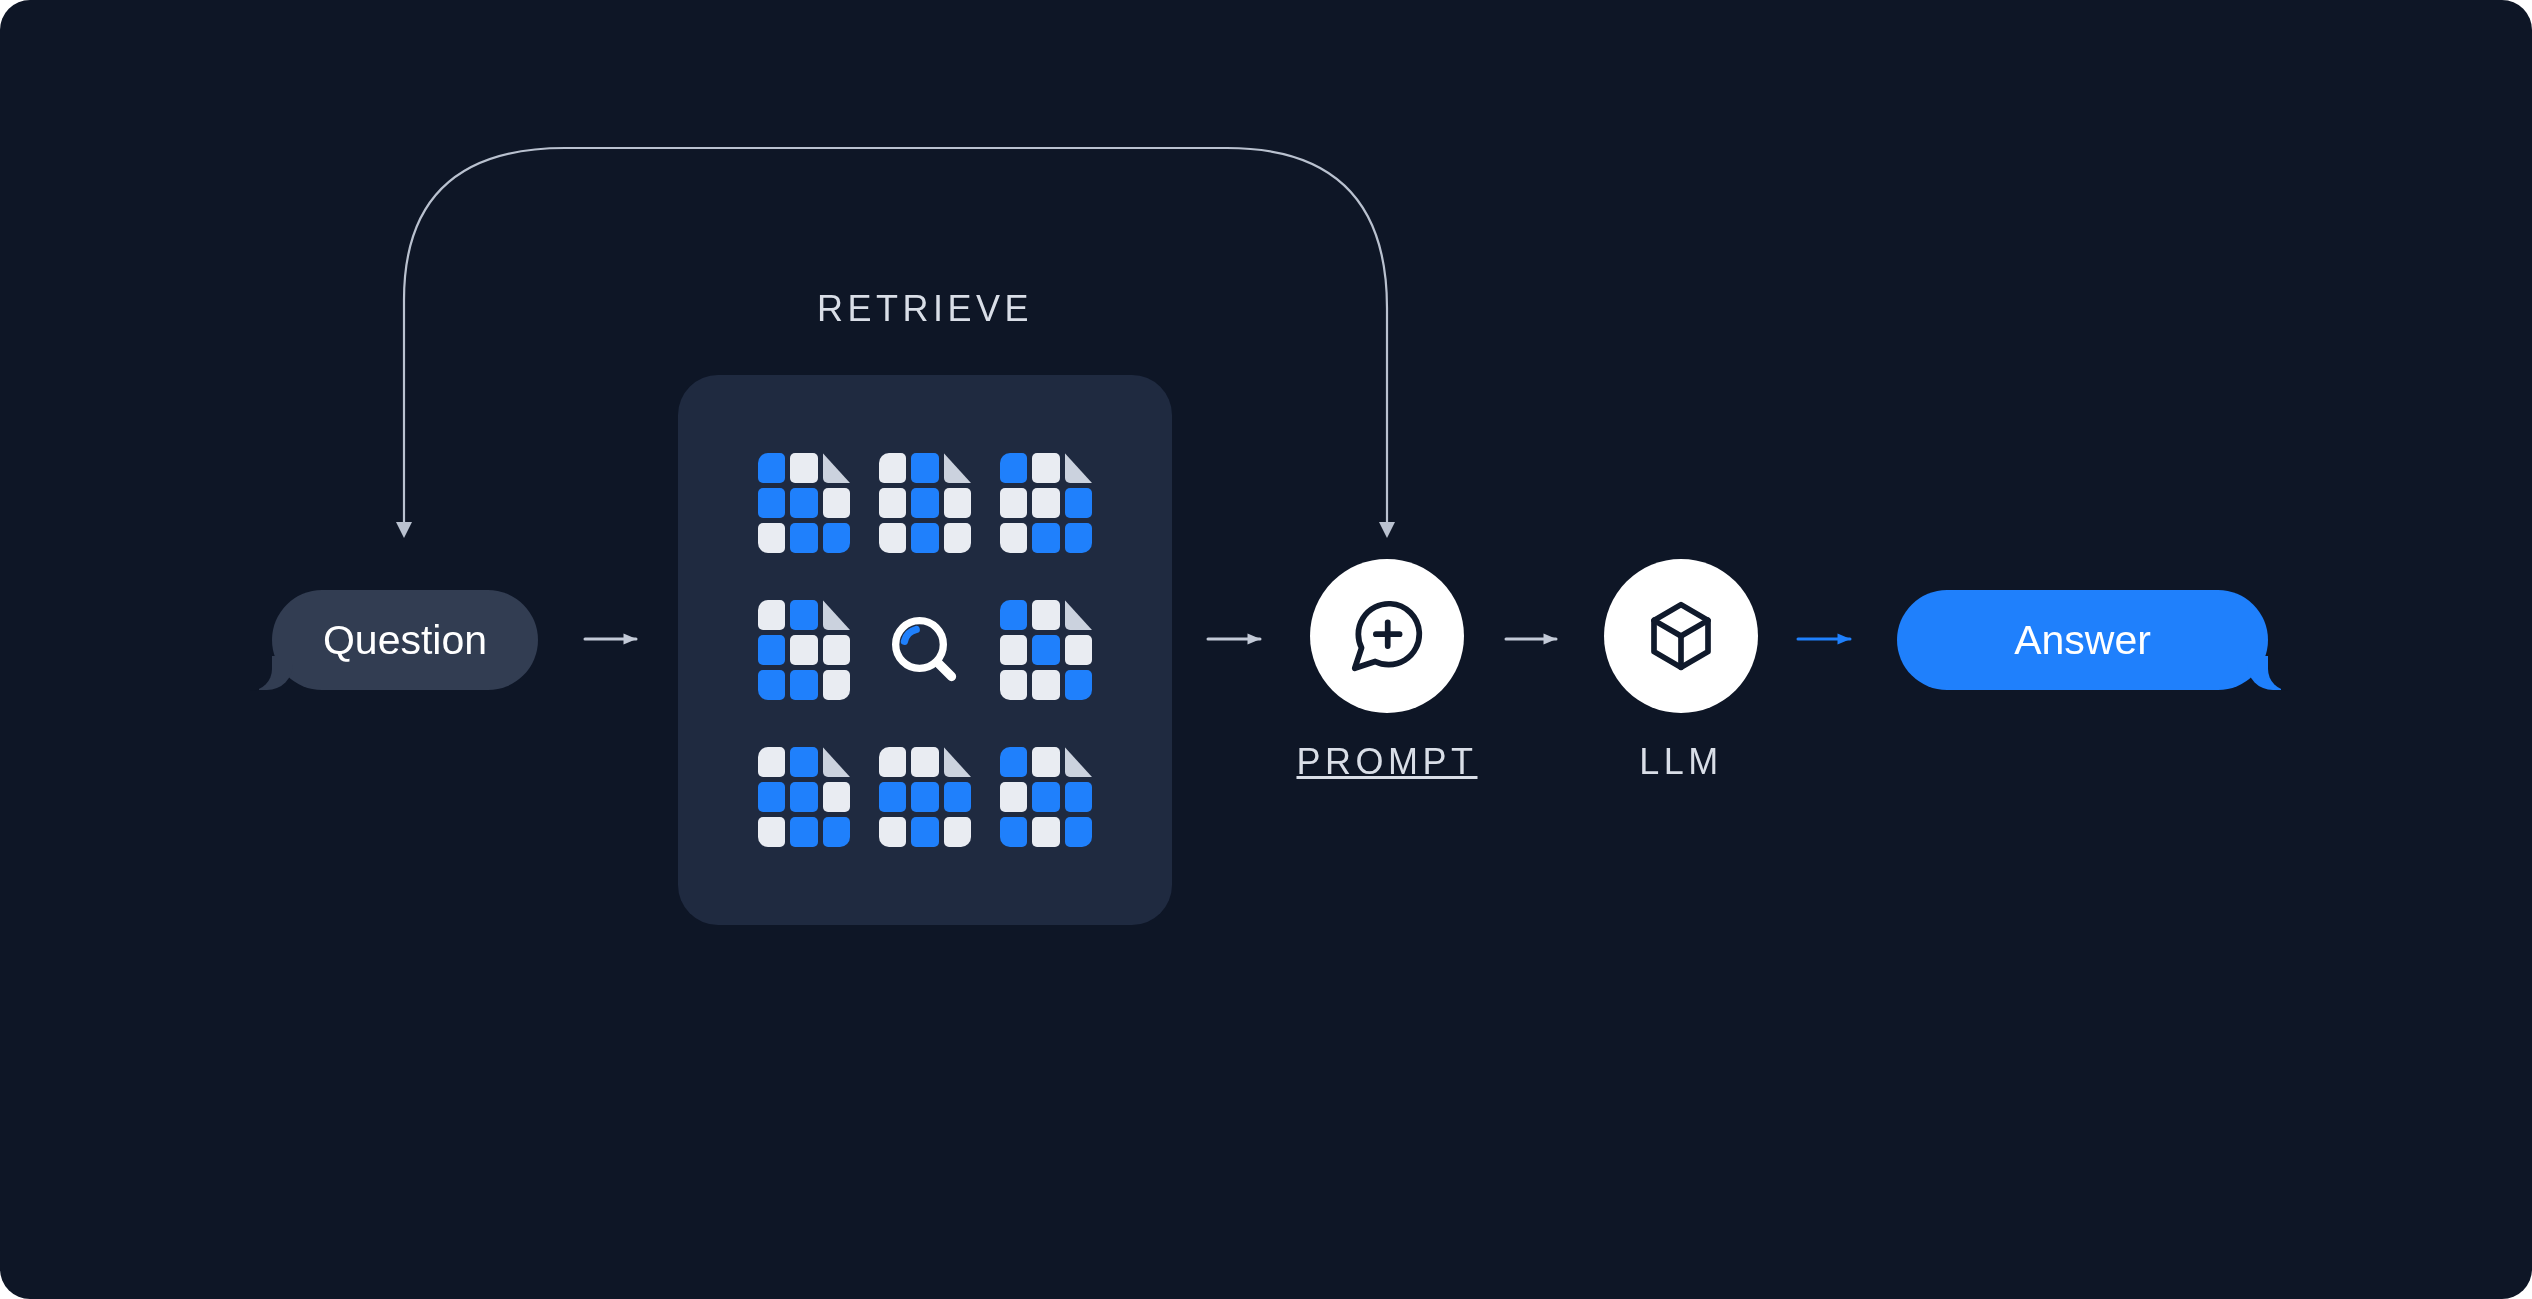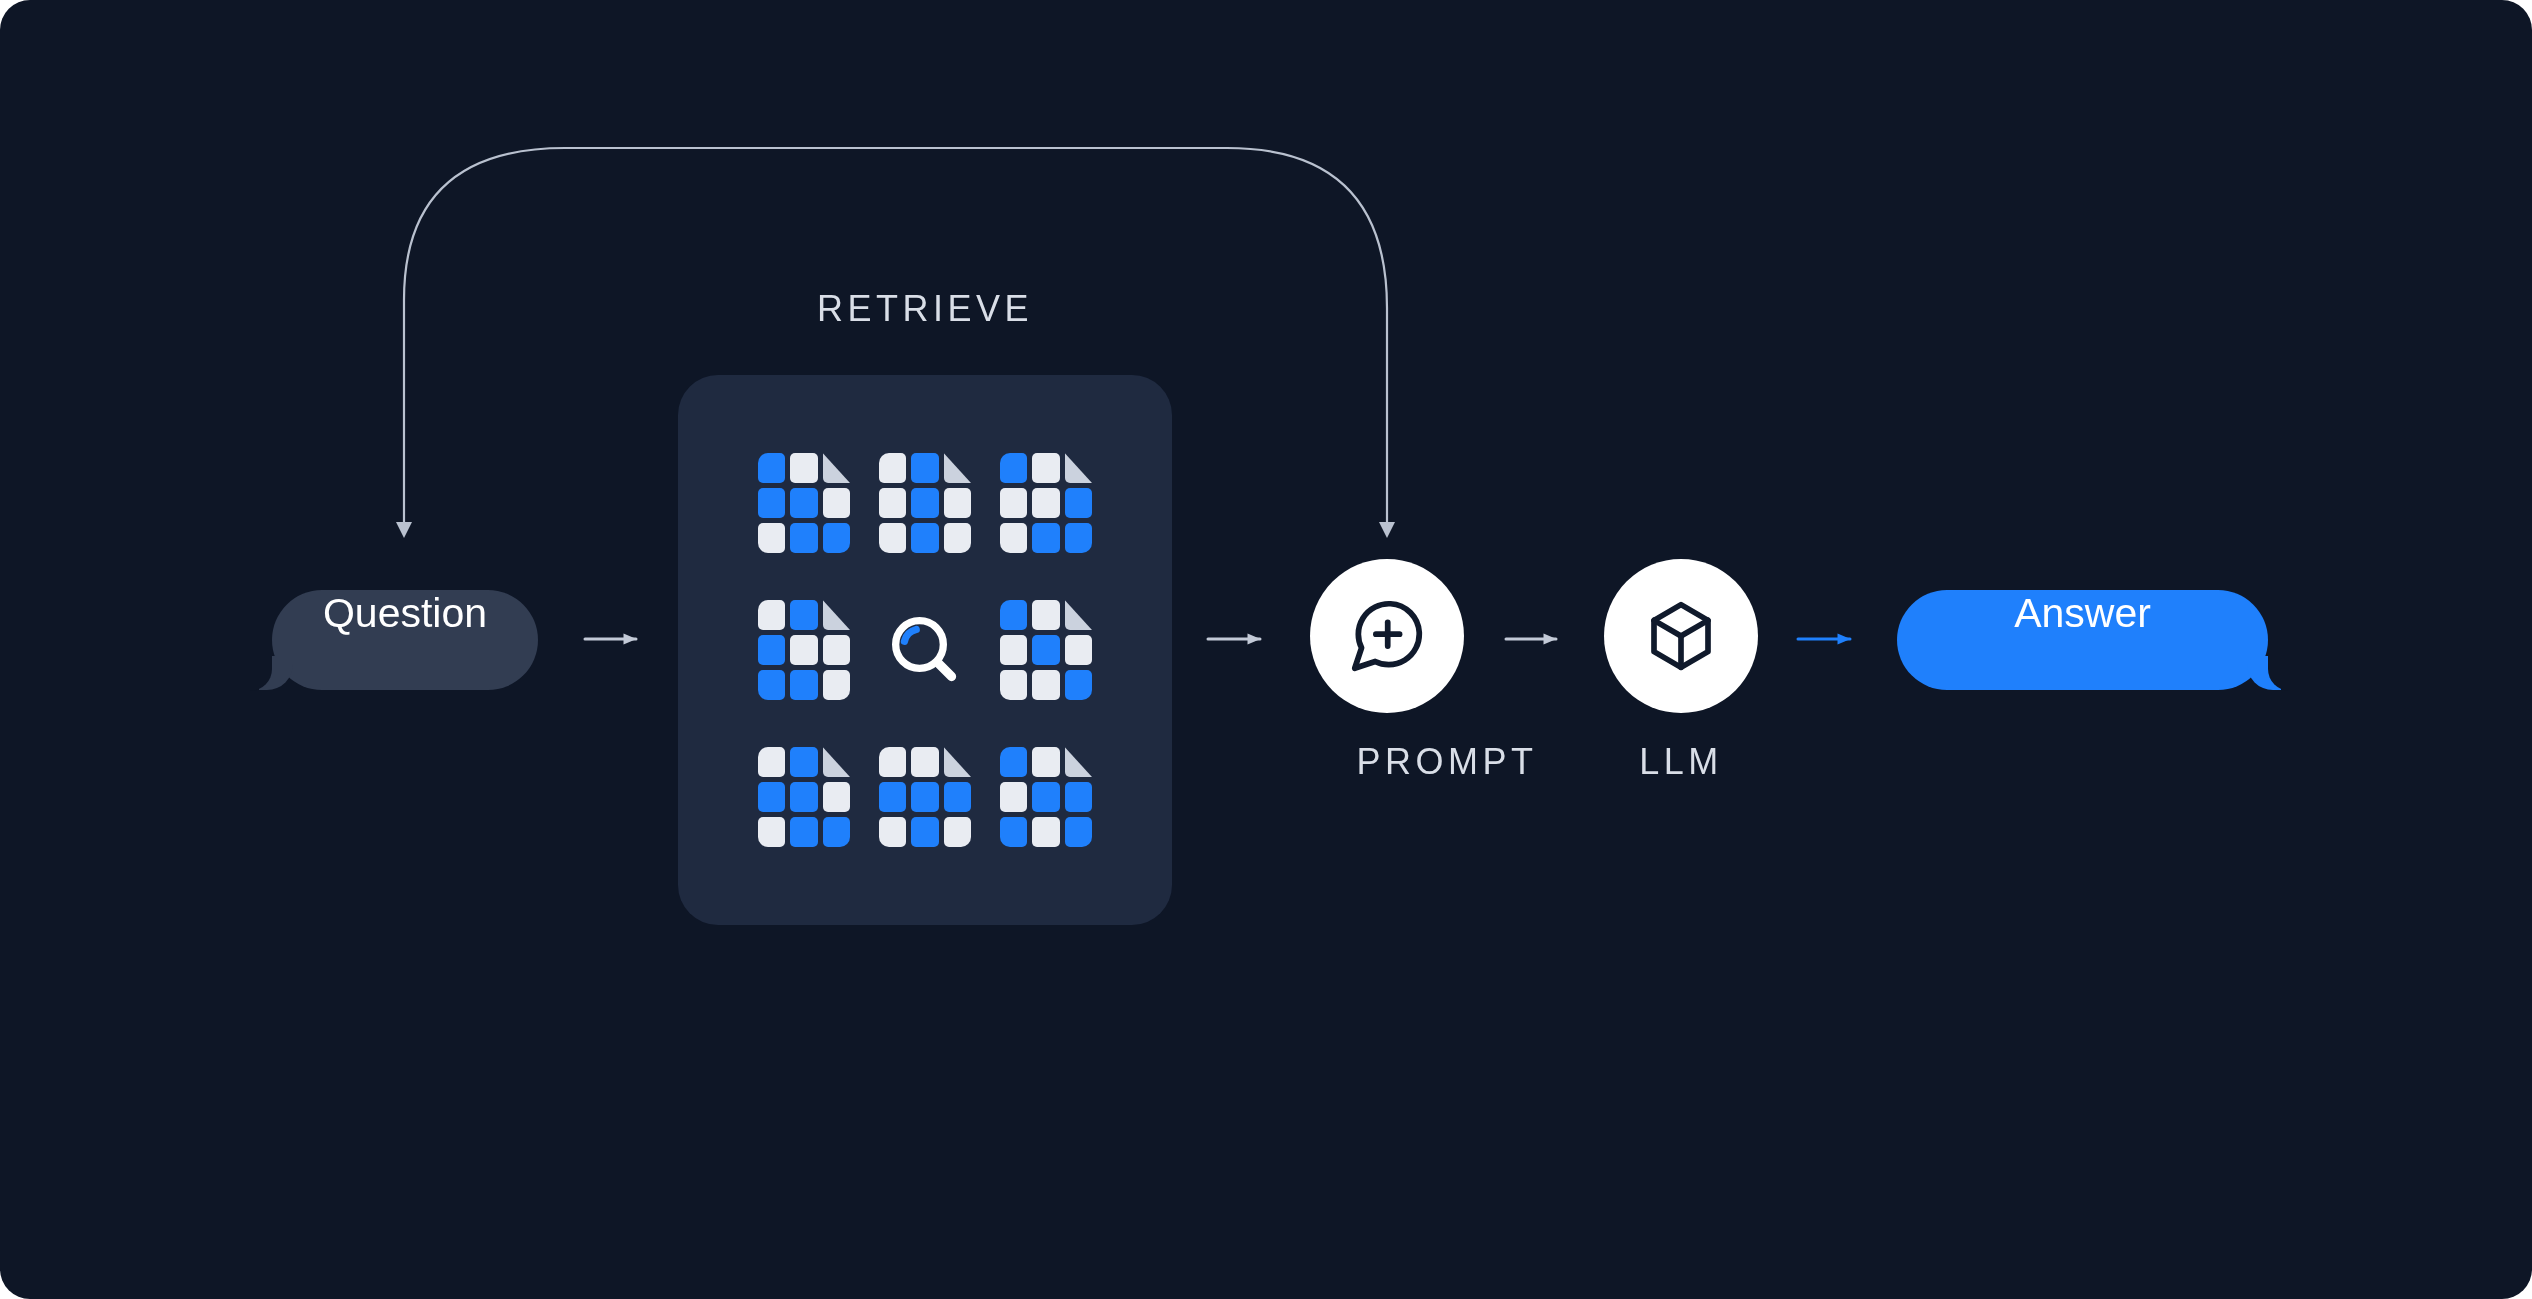--- a/index.html
+++ b/index.html
@@ -19,20 +19,21 @@
   #overlay {
     position: absolute;
     inset: 0;
     z-index: 1;
   }
   .bubble {
     position: absolute;
     height: 100px;
     border-radius: 50px;
     display: flex;
+    align-items: center;
     justify-content: center;
     font-size: 41px;
     color: #ffffff;
     z-index: 2;
   }
   .question {
     left: 272px;
     top: 590px;
     width: 266px;
     background: var(--bubbleDark);
@@ -160,21 +161,21 @@
     z-index: 2;
   }
   #prompt-node { left: 1310px; top: 559px; }
   #llm-node    { left: 1604px; top: 559px; }
   .node-label {
     position: absolute;
     top: 741px;
     width: 300px;
     text-align: center;
   }
-  #prompt-label { left: 1297px; }
+  #prompt-label { left: 1237px; text-decoration: underline; }
   #llm-label    { left: 1531px; }
 </style>
 </head>
 <body>
 
 <div id="canvas">
 
   <svg id="overlay" width="2532" height="1299" viewBox="0 0 2532 1299">
     <defs>
       <marker id="ah-gray" markerUnits="userSpaceOnUse" markerWidth="16" markerHeight="14" refX="14" refY="7" orient="auto">

